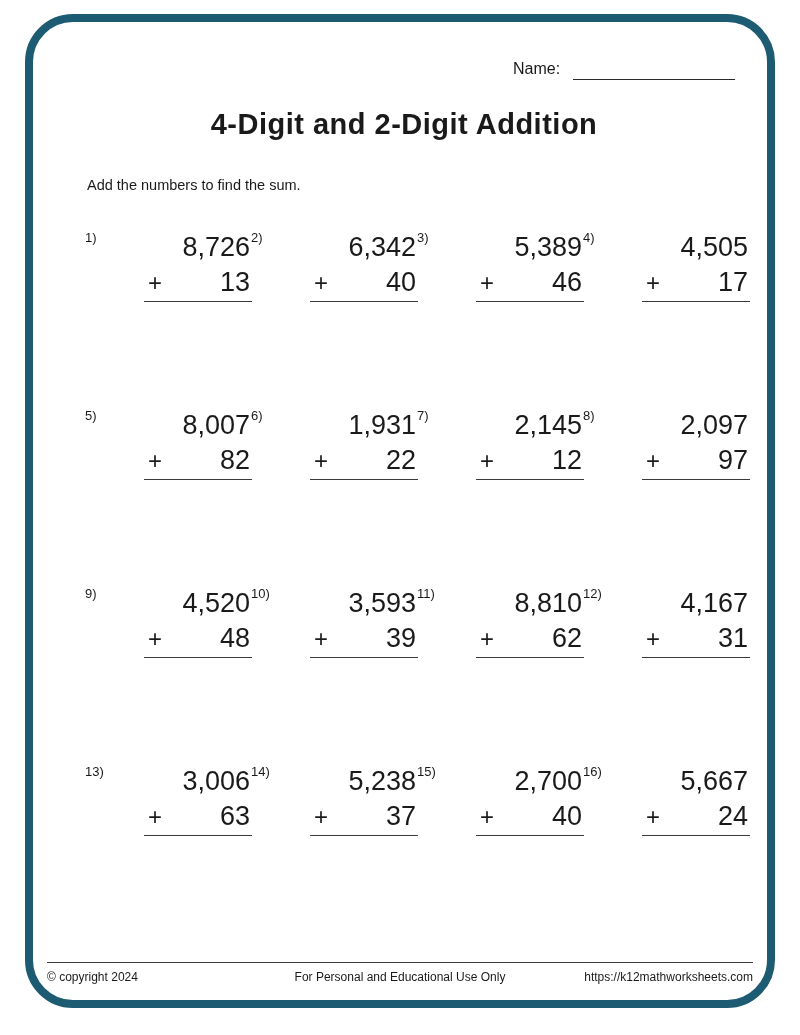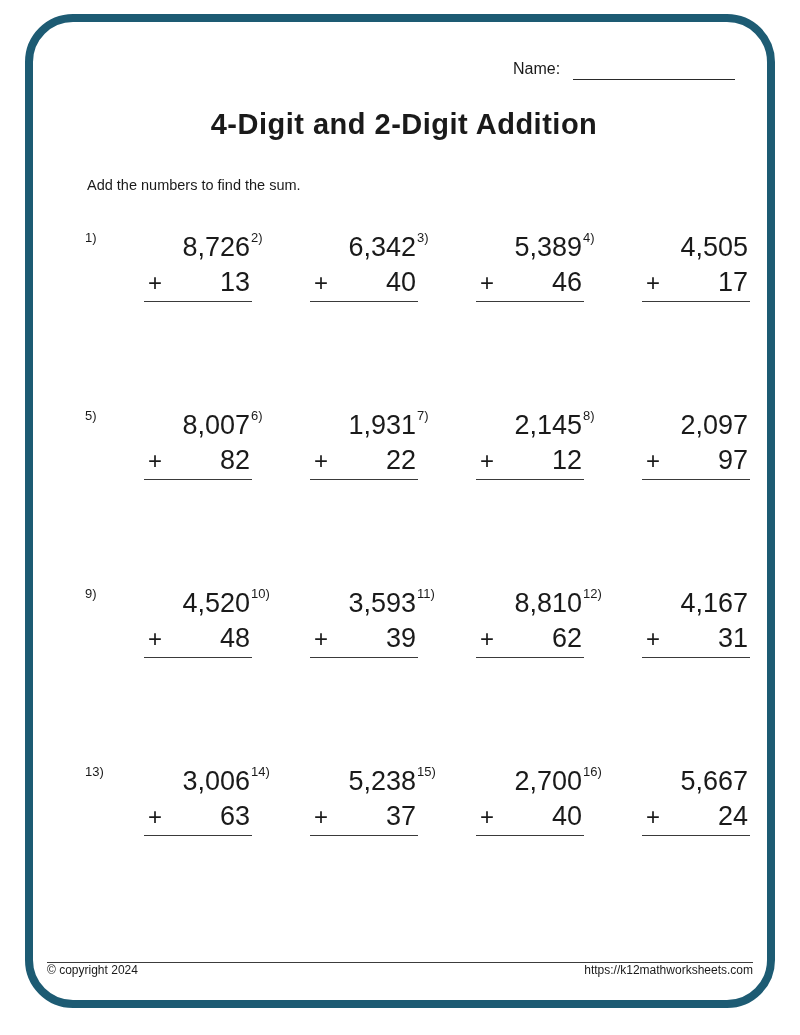--- a/index.html
+++ b/index.html
@@ -107,20 +107,21 @@
     border-bottom: 1.6px solid #3a3a3a;
     height: 0;
   }
 
   .footer {
     position: absolute;
     left: 47px;
     top: 962px;
     width: 706px;
     border-top: 1.5px solid var(--rule);
+    padding-top: 7px;
     font-size: 12px;
     display: flex;
     justify-content: space-between;
     align-items: center;
   }
   .footer-center {
     position: absolute;
     left: 0;
     right: 0;
     top: 7px;
@@ -332,16 +333,17 @@
         <span class="plus">+</span>
         <span class="addend2">24</span>
       </div>
       <div class="answer-line"></div>
     </div>
   </div>
 </div>
 
   <div class="footer">
     <span>© copyright 2024</span>
+    <span class="footer-center">For Personal and Educational Use Only</span>
     <span>https://k12mathworksheets.com</span>
   </div>
 
 </div>
 
 </body></html>

